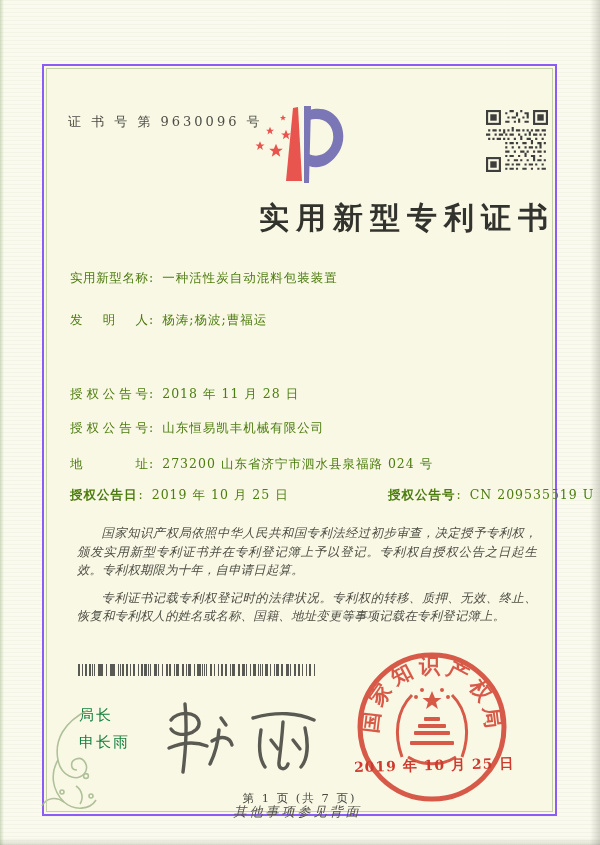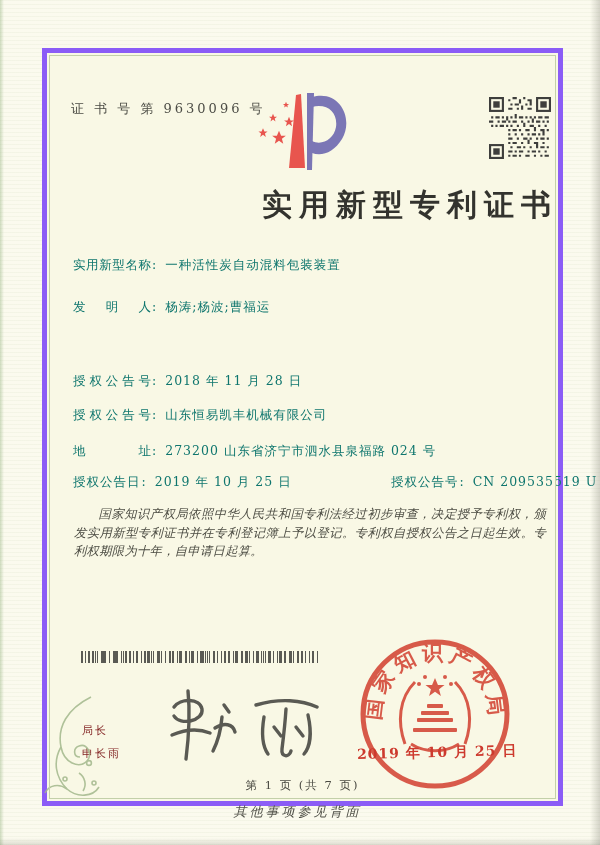--- a/index.html
+++ b/index.html
@@ -8,64 +8,64 @@
     background:#fbfaee;
     font-family:"DejaVu Serif","Liberation Serif",serif;
     color:#45453f; overflow:hidden;
   }
   .page::before {
     content:""; position:absolute; inset:0;
     background:repeating-linear-gradient(0deg, rgba(165,185,140,.09) 0 1px, transparent 1px 4px);
     pointer-events:none;
   }
   .frame {
-    position:absolute; left:42px; top:48px; width:511px; height:748px;
-    border:5px solid #8b5cf6; background:#f9f8e5;
+    position:absolute; left:42px; top:64px; width:511px; height:748px;
+    border:2px solid #8b5cf6; background:#f9f8e5;
   }
   .frame::after {
     content:""; position:absolute; inset:2px;
     border:1px solid #c3d0a9; pointer-events:none;
   }
   .certno {
     position:absolute; left:24px; top:47px;
     font-size:13px; letter-spacing:3px; color:#4c4c45; white-space:nowrap;
   }
   .logo { position:absolute; left:205px; top:36px; }
   .qr   { position:absolute; left:442px; top:44px; }
   .title {
     position:absolute; left:0; right:0; top:132px; text-align:right;
     font-size:30px; font-weight:bold; letter-spacing:7px; color:#33332e;
     white-space:nowrap;
   }
   .frow {
     position:absolute; left:26px; right:14px;
-    font-size:12.5px; white-space:nowrap; color:#0f766e;
+    font-size:12.5px; white-space:nowrap; color:#4d7c0f;
   }
   .flabel {
     display:inline-block; width:78px;
     text-align:justify; text-align-last:justify; vertical-align:bottom;
   }
   .fcolon { margin:0 9px 0 1px; }
   .fvalue { letter-spacing:1px; }
-  .gl { letter-spacing:1px; }
+  .gl { letter-spacing:1px;font-weight:bold; }
   .grant2 { position:absolute; left:318px;text-align:center; }
   .paras { position:absolute; left:24px; width:478px; top:449px; }
   .paras p {
-    margin:3px; text-indent:2em; font-size:12.3px; line-height:18.6px;
+    margin:9px; text-indent:2em; font-size:12.3px; line-height:18.6px;
     letter-spacing:.3px; text-align:justify; color:#4d4d44; font-style:italic;
   }
   .barcode {
     position:absolute; left:34px; top:598px; width:238px; height:12px;
     opacity:.78;
     background-image:
       repeating-linear-gradient(90deg,#2e2e2c 0 1.5px,transparent 1.5px 4px),
       repeating-linear-gradient(90deg,#2e2e2c 0 1px,transparent 1px 7px),
       repeating-linear-gradient(90deg,#2e2e2c 0 2px,transparent 2px 11px);
   }
-  .director { position:absolute; left:35px; top:640px; font-size:11px; color:#7f1d1d; letter-spacing:2px;margin-top:30px; }
+  .director { position:absolute; left:35px; top:640px; font-size:15px; color:#15803d; letter-spacing:2px; }
   .director div { margin-bottom:8px; }
   .signature { position:absolute; left:113px; top:630px; }
   .seal { position:absolute; left:310px; top:582px; width:156px; height:158px; mix-blend-mode:multiply; }
   .sealdate {
     position:absolute; left:310px; top:691px; width:156px; text-align:center;
     color:#cd3a2e; font-size:14px; font-weight:bold; letter-spacing:1px;
     transform:rotate(-1.5deg); white-space:nowrap;
   }
   .pfoot {
     position:absolute; left:0; right:0; bottom:8px; text-align:center;
@@ -144,20 +144,21 @@
 
     <div class="frow" style="top:421px">
       <span class="gl">授权公告日</span><span class="fcolon">:</span><span class="fvalue">2019 年 10 月 25 日</span>
       <span class="grant2">
         <span class="gl">授权公告号</span><span class="fcolon">:</span><span class="fvalue">CN 209535519 U</span>
       </span>
     </div>
 
     <div class="paras">
       <p>国家知识产权局依照中华人民共和国专利法经过初步审查，决定授予专利权，颁发实用新型专利证书并在专利登记簿上予以登记。专利权自授权公告之日起生效。专利权期限为十年，自申请日起算。</p>
+      <p>专利证书记载专利权登记时的法律状况。专利权的转移、质押、无效、终止、恢复和专利权人的姓名或名称、国籍、地址变更等事项记载在专利登记簿上。</p>
     </div>
 
     <div class="barcode"></div>
 
     <div class="director">
       <div>局长</div>
       <div>申长雨</div>
     </div>
 
     <svg class="signature" width="170" height="85" viewBox="0 0 170 85">

